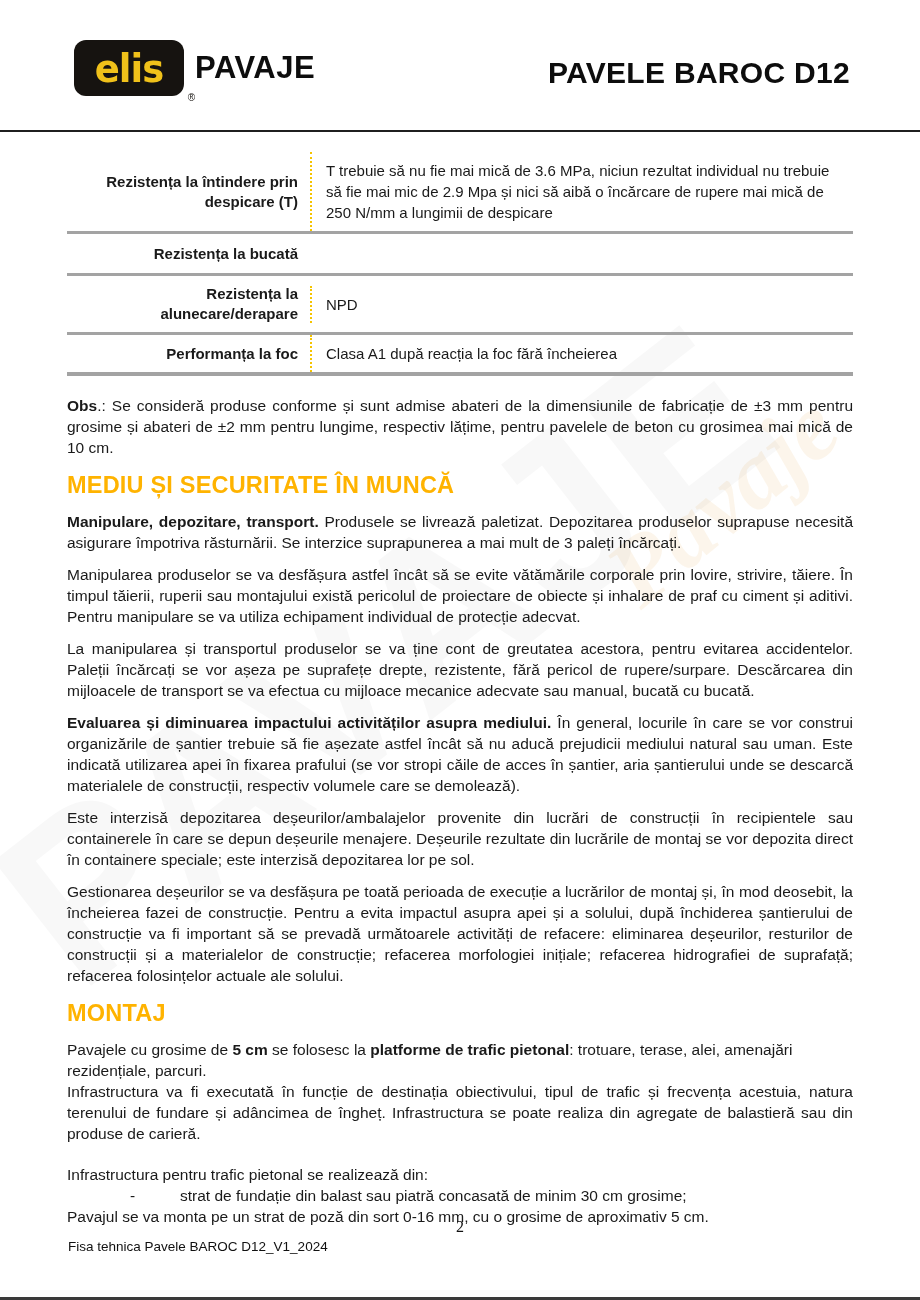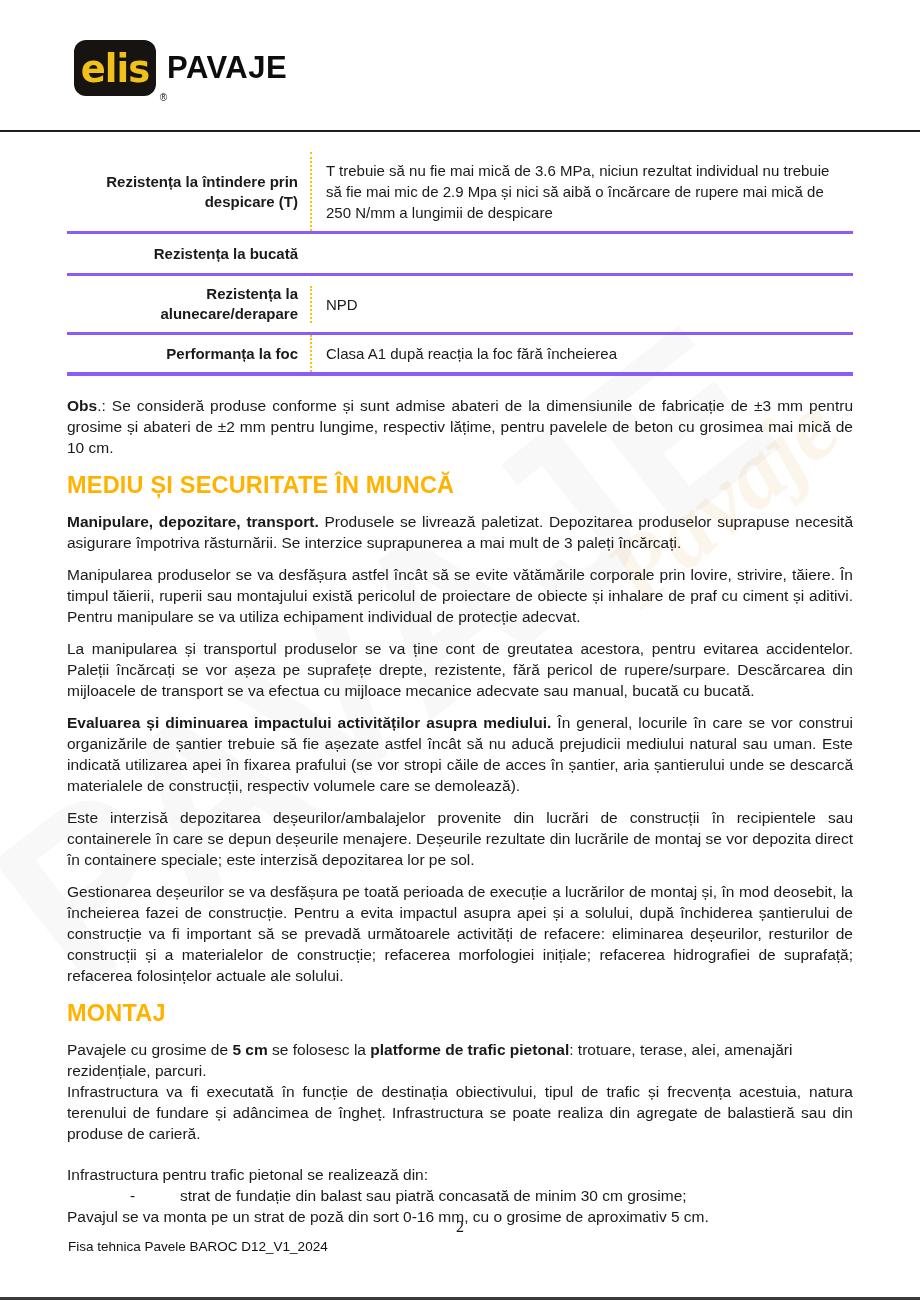--- a/index.html
+++ b/index.html
@@ -12,33 +12,33 @@
   .wm-main { left:30px; top:800px; font-size:230px; letter-spacing:6px; color:rgba(130,130,130,0.055);
              transform:rotate(-38deg); transform-origin:left center; }
   .wm-script { left:620px; top:530px; font-family:"Liberation Serif", serif; font-style:italic;
                font-size:96px; color:rgba(225,160,60,0.10); transform:rotate(-40deg); transform-origin:left center; }
 
   .z { position:relative; z-index:1; }
 
   
   header { height:130px; display:flex; align-items:center; justify-content:space-between; padding:6px 70px 0 74px; }
   .logo { display:flex; align-items:center; gap:11px; }
-  .logo-mark { position:relative; width:82px; height:56px; background:#161310; border-radius:12px;
+  .logo-mark { position:relative; width:110px; height:56px; background:#161310; border-radius:12px;
                display:flex; align-items:center; justify-content:center; }
   .logo-mark .elis { color:#F0C11A; font-weight:bold; font-size:37px; letter-spacing:-1px; line-height:1;
                      font-family:"DejaVu Sans", sans-serif; transform:scaleY(1.05); }
   .logo-reg { position:absolute; right:-11px; bottom:-7px; font-size:10px; color:#161310; }
   .logo-word { font-size:31px; font-weight:bold; letter-spacing:0.5px; color:#0d0d0d; }
   h1.doc-title { font-size:30px; font-weight:bold; color:#0d0d0d; letter-spacing:0.3px; margin-top:10px; }
   .header-rule { border-top:2px solid #1f1f1f; }
 
   
   main { padding:0 67px; }
   .spec-table { margin-top:20px; }
-  .spec-row { display:flex; align-items:center; border-bottom:3px solid #8b5cf6; }
+  .spec-row { display:flex; align-items:center; border-bottom:3px solid #a3a3a3; }
   .spec-row:last-child { border-bottom-width:4px; }
   .spec-label { width:243px; text-align:right; font-weight:bold; font-size:15px; line-height:20px;
                 padding:8px 12px 8px 0; }
   .spec-value { flex:1; border-left:2px dotted #F5C400; padding:8px 4px 8px 14px; font-size:15px; line-height:21px; }
   .r1 { min-height:66px; } .r2 { min-height:42px; } .r3 { min-height:38px; } .r4 { min-height:40px;align-items:center; }
 
   p, .bullet { font-size:15.5px; line-height:21px; }
   .just { text-align:justify; }
   .mb { margin-bottom:11px; }
   .obs { margin-top:19px; text-align:justify; }
@@ -62,20 +62,21 @@
   <div class="wm wm-script">Pavaje</div>
 
   <header class="z">
     <div class="logo">
       <div class="logo-mark">
         <span class="elis">elis</span>
         <span class="logo-reg">®</span>
       </div>
       <div class="logo-word">PAVAJE</div>
     </div>
+    <h1 class="doc-title">PAVELE BAROC D12</h1>
   </header>
   <div class="header-rule z"></div>
 
   <main class="z">
 
     <div class="spec-table">
       <div class="spec-row r1">
         <div class="spec-label">Rezistența la întindere prin despicare (T)</div>
         <div class="spec-value">T trebuie să nu fie mai mică de 3.6 MPa, niciun rezultat individual nu trebuie să fie mai mic de 2.9 Mpa și nici să aibă o încărcare de rupere mai mică de 250 N/mm a lungimii de despicare</div>
       </div>

